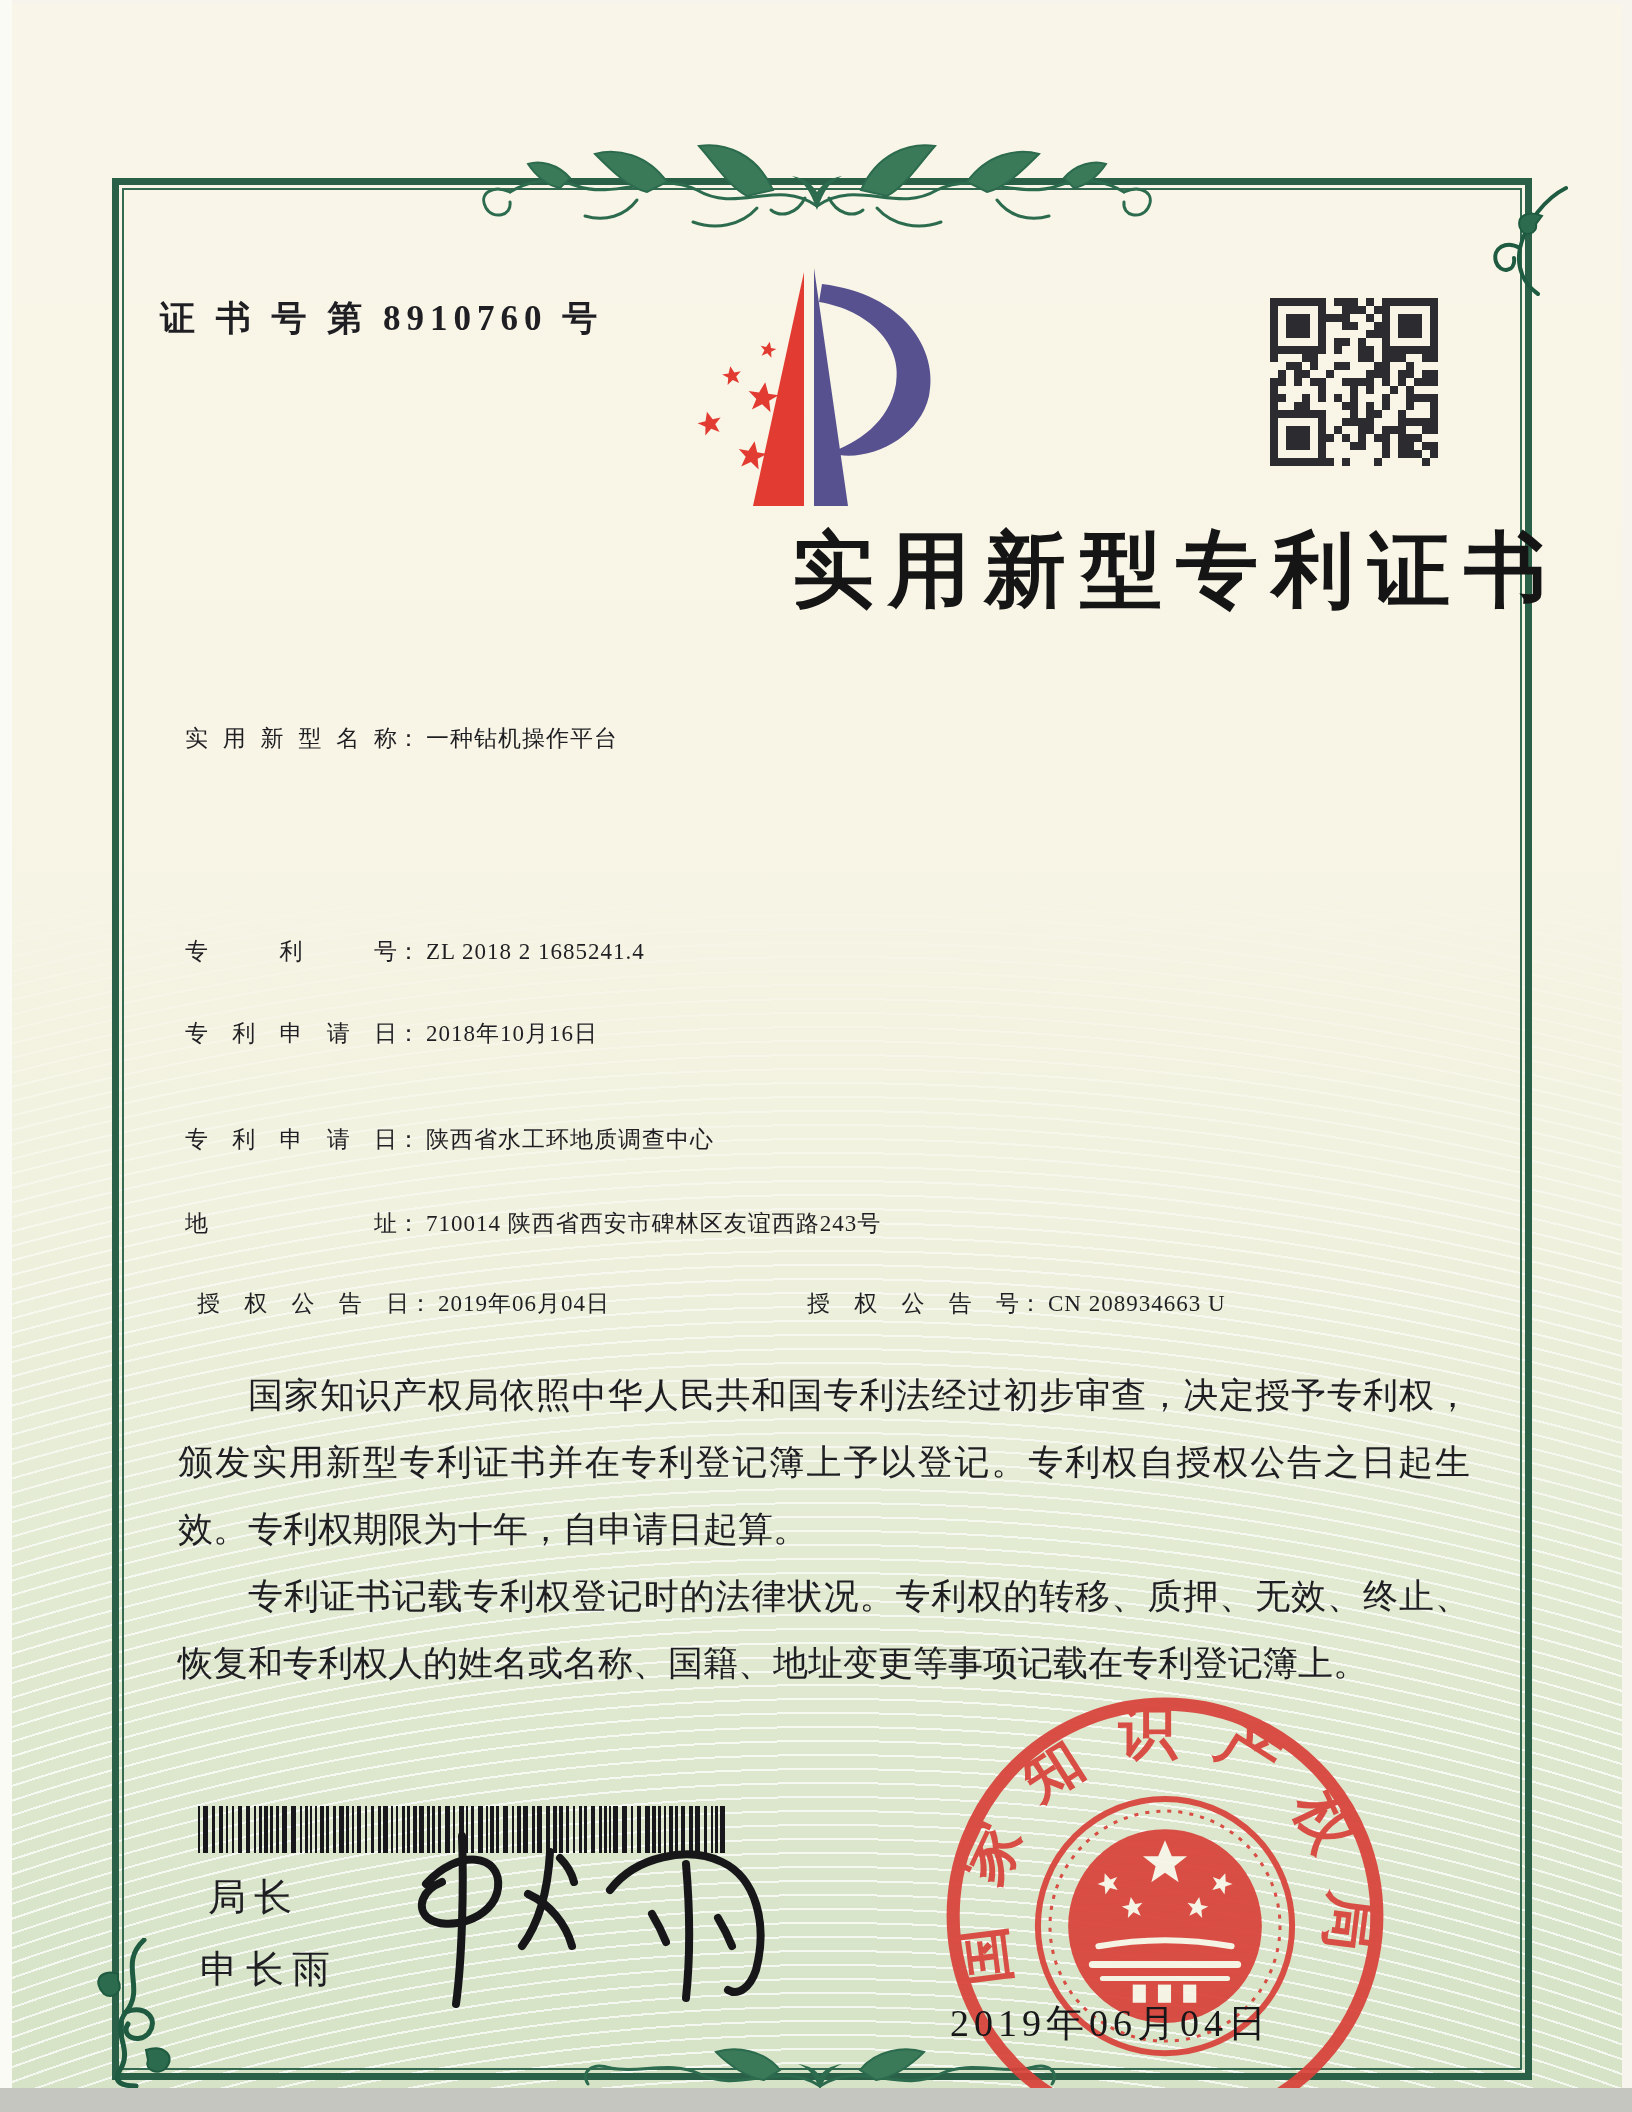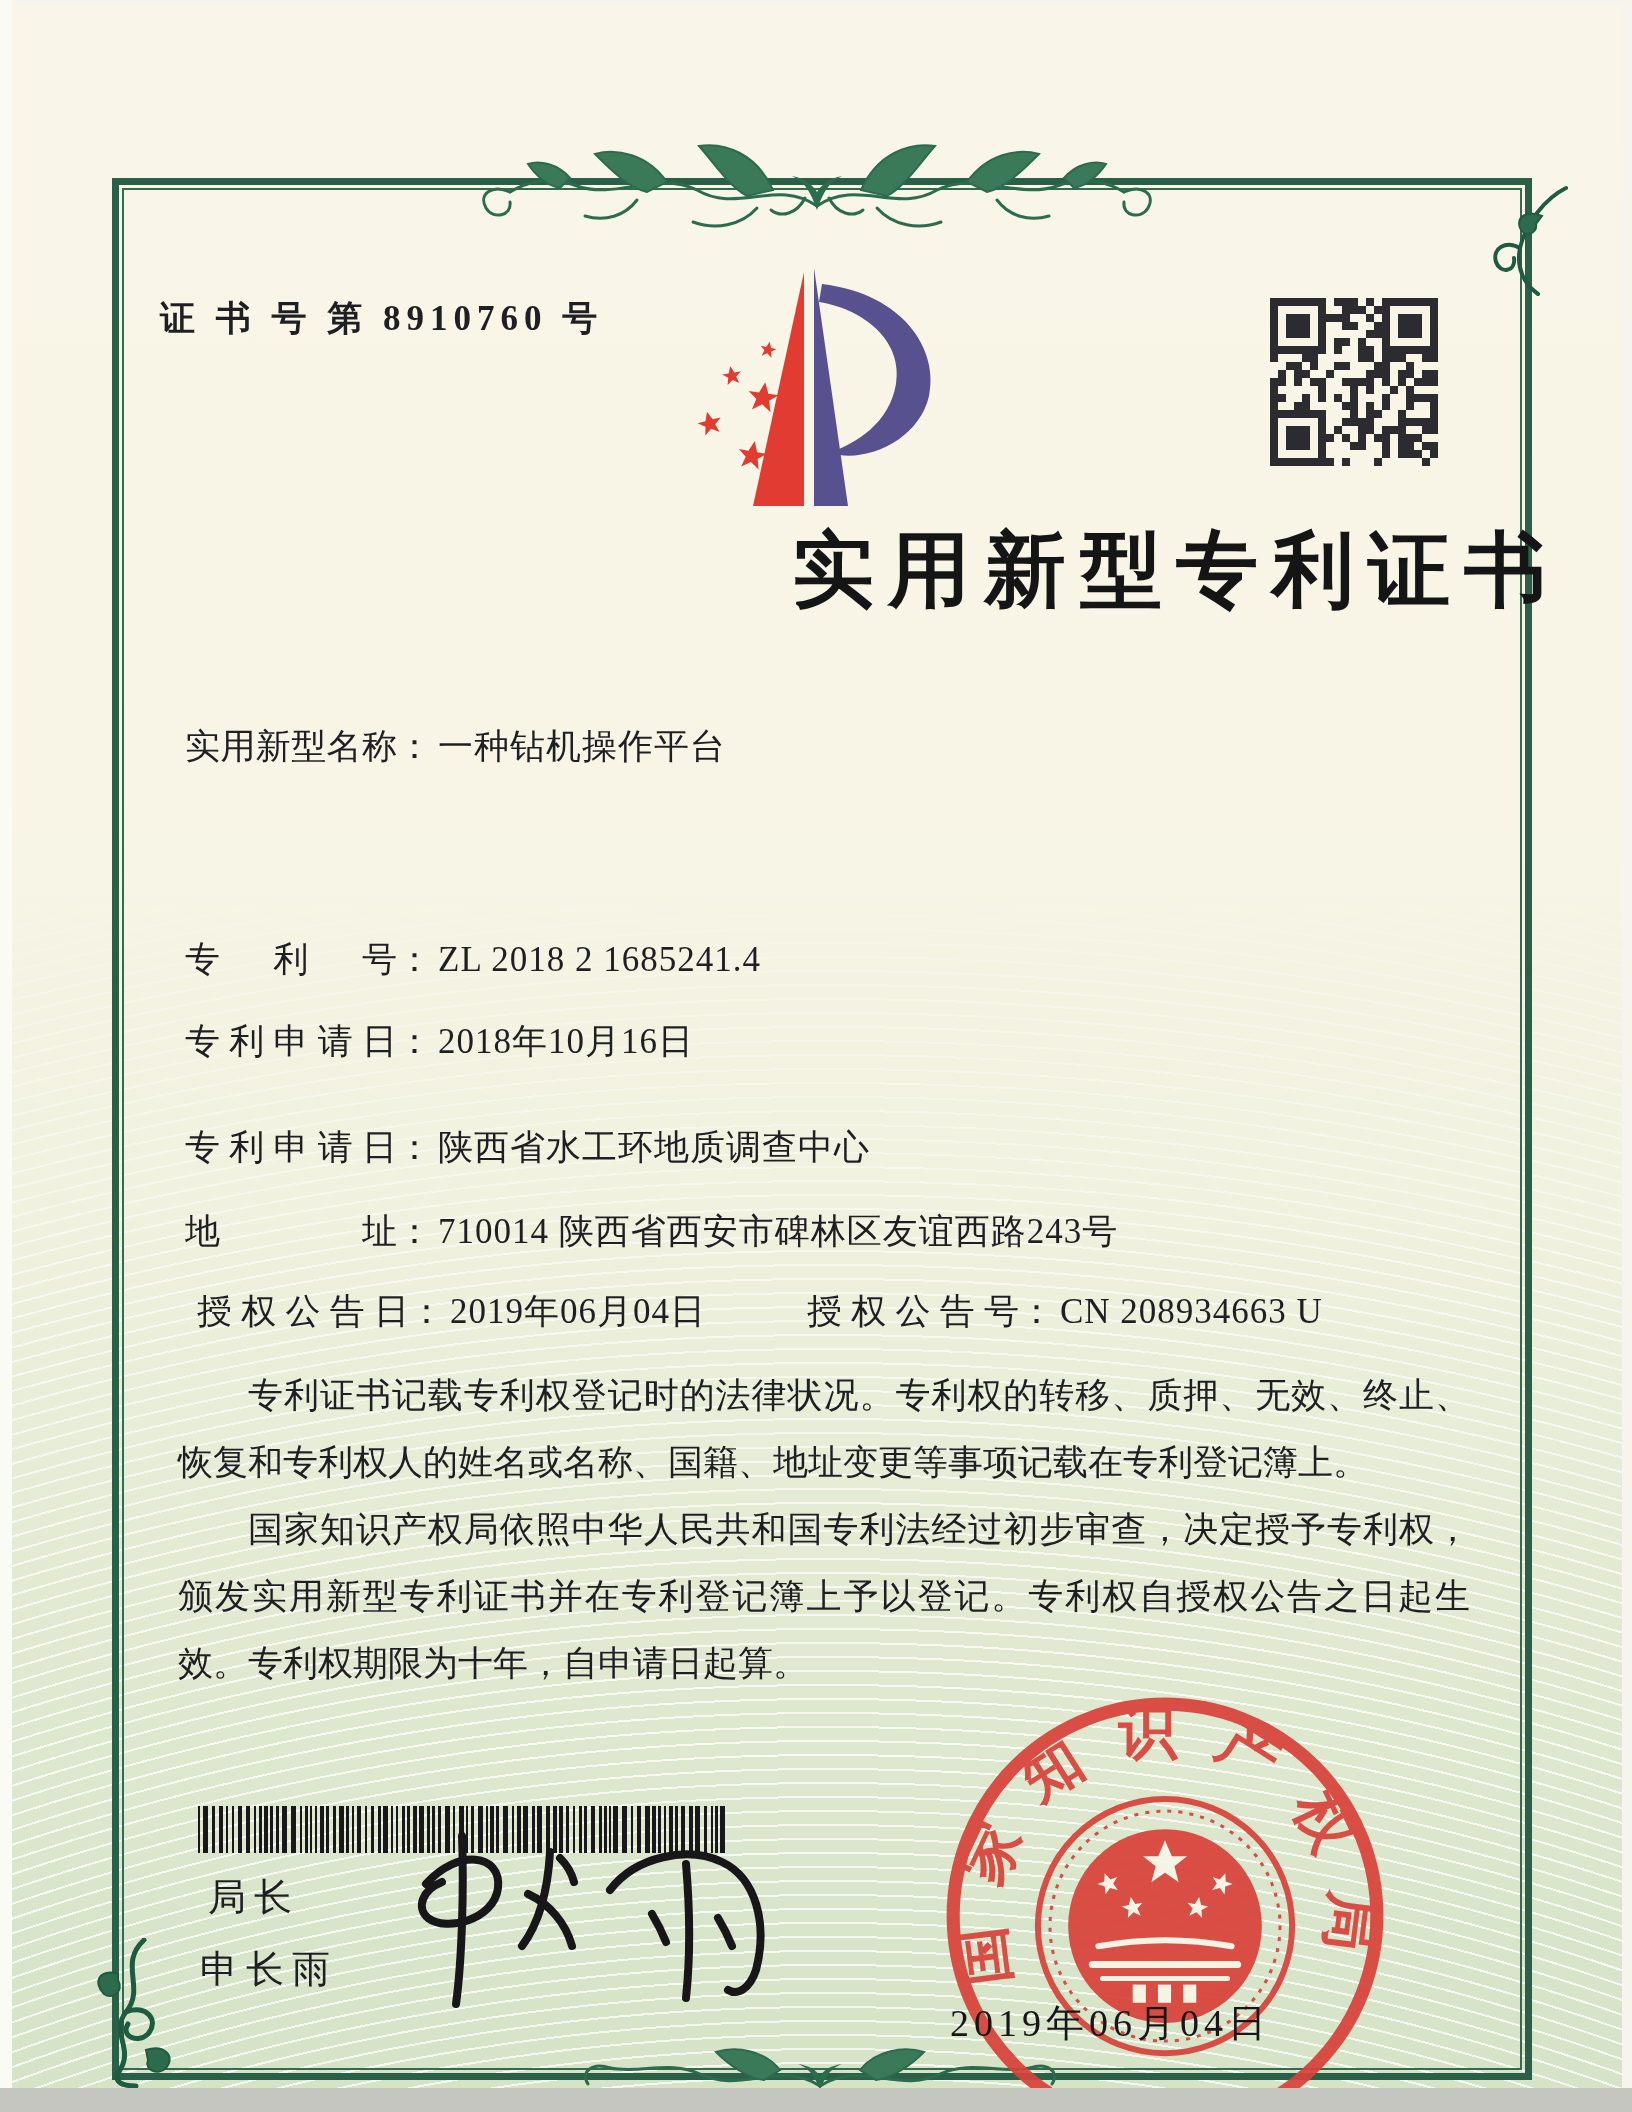--- a/index.html
+++ b/index.html
@@ -29,21 +29,21 @@
   }
   .frame::after{content:"";position:absolute;inset:3px;border:2px solid #356a52;}
   .orn{position:absolute;}
   .cert-no{position:absolute;left:160px;top:295px;font-size:35px;letter-spacing:6px;font-weight:bold;}
   .logo{position:absolute;left:652px;top:256px;width:300px;height:262px;}
   .qr{position:absolute;left:1270px;top:298px;width:168px;height:168px;}
   .title{
     position:absolute;left:0;top:516px;width:1560px;margin:0;
     text-align:right;font-size:82px;font-weight:bold;letter-spacing:14px;color:#151515;
   }
-  .row{position:absolute;left:185px;font-size:35px;white-space:nowrap;}
+  .row{position:absolute;left:185px;font-size:23px;white-space:nowrap;}
   .lbl{display:inline-block;width:212px;text-align:justify;text-align-last:justify;vertical-align:top;}
   .colon{display:inline-block;}
   .val{display:inline-block;margin-left:6px;letter-spacing:1px;}
   .r1{top:723px}.r2{top:833px}.r3{top:936px}.r4{top:1018px}.r5{top:1124px}.r6{top:1208px}
   .grant-row{top:1288px;width:1290px;margin-left:12px;}
   .grant-right{position:absolute;left:610px;top:0;}
   .paras{position:absolute;left:178px;top:1362px;width:1292px;font-size:35px;line-height:67px;}
   .paras p{margin:0;text-indent:2em;text-align:justify;}
   .barcode{position:absolute;left:198px;top:1806px;width:528px;height:47px;}
   .director-label{position:absolute;left:208px;top:1872px;font-size:38px;letter-spacing:8px;font-family:"Liberation Sans","DejaVu Sans",sans-serif;}
@@ -301,22 +301,22 @@
   <div class="row grant-row">
     <span>
       <span class="lbl">授权公告日</span><span class="colon">：</span><span class="val">2019年06月04日</span>
     </span>
     <span class="grant-right">
       <span class="lbl">授权公告号</span><span class="colon">：</span><span class="val">CN 208934663 U</span>
     </span>
   </div>
 
   <div class="paras">
+    <p>国家知识产权局依照中华人民共和国专利法经过初步审查，决定授予专利权，颁发实用新型专利证书并在专利登记簿上予以登记。专利权自授权公告之日起生效。专利权期限为十年，自申请日起算。</p>
     <p>专利证书记载专利权登记时的法律状况。专利权的转移、质押、无效、终止、恢复和专利权人的姓名或名称、国籍、地址变更等事项记载在专利登记簿上。</p>
-    <p>国家知识产权局依照中华人民共和国专利法经过初步审查，决定授予专利权，颁发实用新型专利证书并在专利登记簿上予以登记。专利权自授权公告之日起生效。专利权期限为十年，自申请日起算。</p>
   </div>
 
   <svg class="barcode" id="barcode" viewBox="0 0 528 47" preserveAspectRatio="none">
       <g fill="#17171c">
         <rect x="0" y="0" width="2" height="47"></rect>
         <rect x="5" y="0" width="5" height="47"></rect>
         <rect x="14" y="0" width="3" height="47"></rect>
         <rect x="21" y="0" width="4" height="47"></rect>
         <rect x="28" y="0" width="2" height="47"></rect>
         <rect x="34" y="0" width="2" height="47"></rect>

